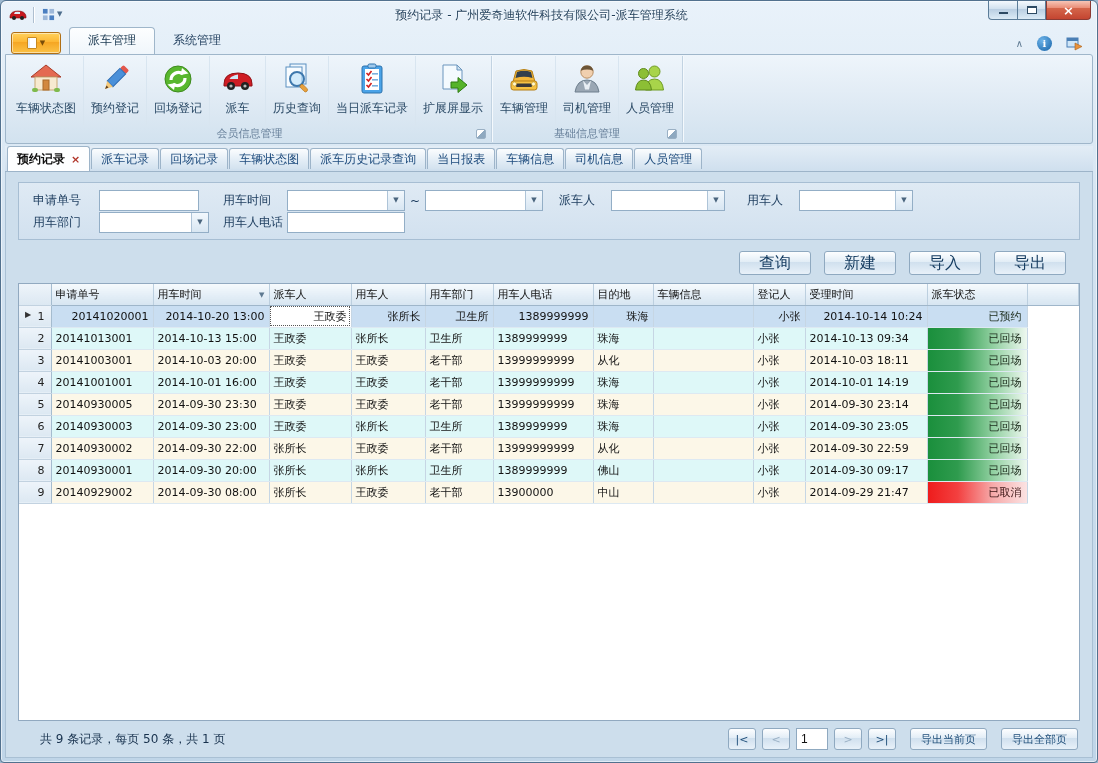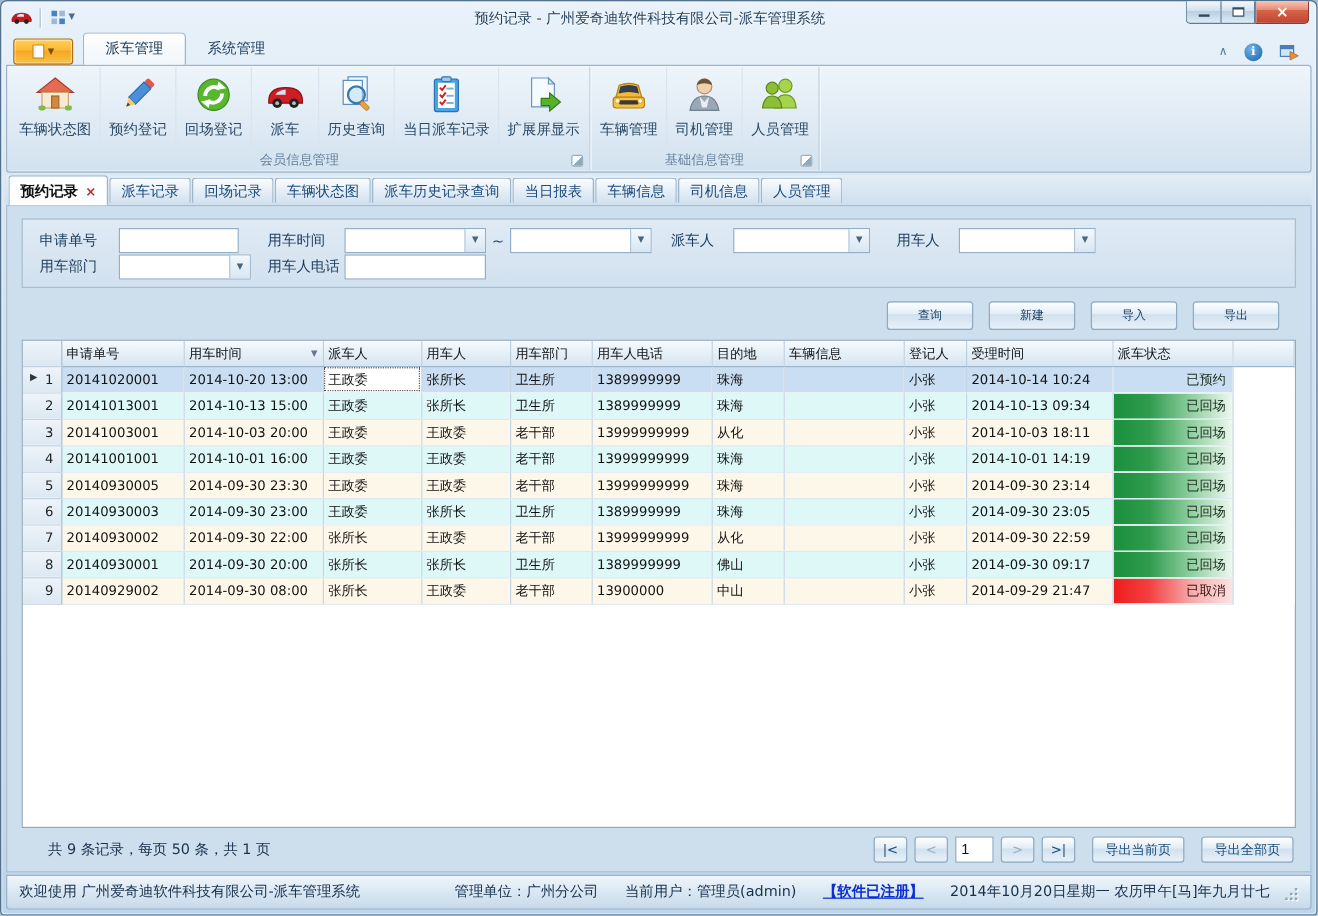--- a/index.html
+++ b/index.html
@@ -79,38 +79,38 @@
   .flabel{ font-size:12px; color:#1a3a5c; white-space:nowrap;}
   .tinput{ height:21px; border:1px solid #93aec6; background:#fff; font-size:12px; padding:0 3px; color:#222;}
   .combo{ height:21px; border:1px solid #93aec6; background:#fff; display:flex; cursor:pointer;}
   .combo .cfield{ flex:1;}
   .combo .dd{ width:17px; border-left:1px solid #aec4d8; background:linear-gradient(180deg,#f2f8fd,#d8e6f2);
     display:flex; align-items:center; justify-content:center;}
   .combo .dd .caret{ font-size:7px; color:#4a657e;}
   .tilde{ font-size:12px; color:#1a3a5c; margin:0 5px;}
 
   .actionrow{ display:flex; justify-content:flex-end; gap:13px; margin:11px 26px 6px;}
-  .abtn{ width:72px; height:24px; border:1px solid #8fa9c0; border-radius:3px; font-size:10px; color:#12395e;
+  .abtn{ width:72px; height:24px; border:1px solid #8fa9c0; border-radius:3px; font-size:16px; color:#12395e;
     background:linear-gradient(180deg,#fdfeff,#e2edf6 45%,#d0e0ee 46%,#e8f1f9); cursor:pointer;
     display:flex; align-items:center; justify-content:center;}
 
   .gridwrap{ flex:1; margin:2px 12px 0; background:#fff; border:1px solid #91a9c0; overflow:hidden;}
   table.grid{ border-collapse:collapse; table-layout:fixed; width:100%; font-size:11px; color:#111;}
   .grid th{ height:21px; font-weight:normal; text-align:left; padding:0 4px;
     background:linear-gradient(180deg,#f6fafd,#e2edf6 60%,#d7e5f1); border-right:1px solid #bccfdf;
     border-bottom:1px solid #9fb6ca; white-space:nowrap; overflow:hidden;}
   .grid th .hdr-caret{ float:right; font-size:7px; color:#5e7991; margin-top:4px;}
   .grid td{ height:21px; padding:0 4px; border-right:1px solid #c6d6e4; border-bottom:1px solid #dde9f2;
     white-space:nowrap; overflow:hidden;}
   .grid .c-ind{ background:linear-gradient(180deg,#eef4fa,#dce8f2); border-right:1px solid #a5bccf;
     border-bottom:1px solid #c2d2e0; text-align:right; padding-right:6px; color:#222;}
   .grid .arr{ float:left; margin-left:2px; font-size:8px; color:#333;}
   tr.cyan td{ background:#def8f8;}
   tr.cream td{ background:#fcf7e8;}
-  tr.sel td{ background:var(--row-selected);}
+  tr.sel td{ background:var(--row-selected);text-align:right;}
   tr.cyan td.c-ind, tr.cream td.c-ind, tr.sel td.c-ind{ background:linear-gradient(180deg,#eef4fa,#dce8f2);}
   td.focus{ background:#fff !important; outline:1px dotted #555; outline-offset:-2px;}
   .c-status{ padding:0 !important;}
   .sbar{ height:21px; display:flex; align-items:center; justify-content:flex-end; padding:0 5px; font-size:11px; color:#1b2b1b;}
   .sbar.green{ background:linear-gradient(90deg,var(--status-green-dark) 0%,#2f9b4e 30%,#8fcf9f 65%,var(--status-green-light) 100%);}
   .sbar.red{ background:linear-gradient(90deg,var(--status-red-dark) 0%,#f34040 30%,#f6a9a9 65%,var(--status-red-light) 100%); color:#3a1414;}
   .sbar.plain{ background:transparent;}
   td.c-fill{ background:#fff !important; border-right:none; border-bottom-color:#fff;}
 
   .pagerrow{ height:36px; display:flex; align-items:center; padding:16px 14px; gap:6px;}
@@ -607,29 +607,13 @@
         <span class="pbtn disabled">&lt;</span>
         <input class="pageinput" value="1" style="">
         <span class="pbtn disabled">&gt;</span>
         <span class="pbtn">&gt;|</span>
         <span class="pbtn wide">导出当前页</span>
         <span class="pbtn wide">导出全部页</span>
       </span>
     </div>
   </div>
 
-  <div class="statusbar">
-    <span class="sb-welcome">欢迎使用 广州爱奇迪软件科技有限公司-派车管理系统</span>
-    <span class="sb-spacer"></span>
-    <span class="sb-item">管理单位：广州分公司</span>
-    <span class="sb-item">当前用户：管理员(admin)</span>
-    <span class="sb-link">【软件已注册】</span>
-    <span class="sb-item" style="margin-right:6px">2014年10月20日星期一 农历甲午[马]年九月廿七</span>
-    <span class="grip">
-        <i></i>
-        <i></i>
-        <i></i>
-        <i></i>
-        <i></i>
-        <i></i>
-      </span>
-  </div>
 </div>
 
 </body></html>

